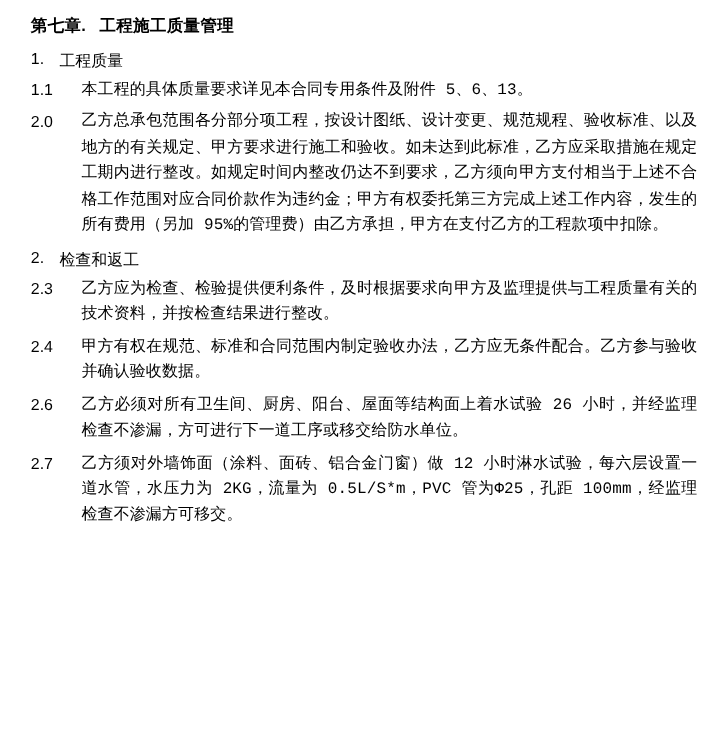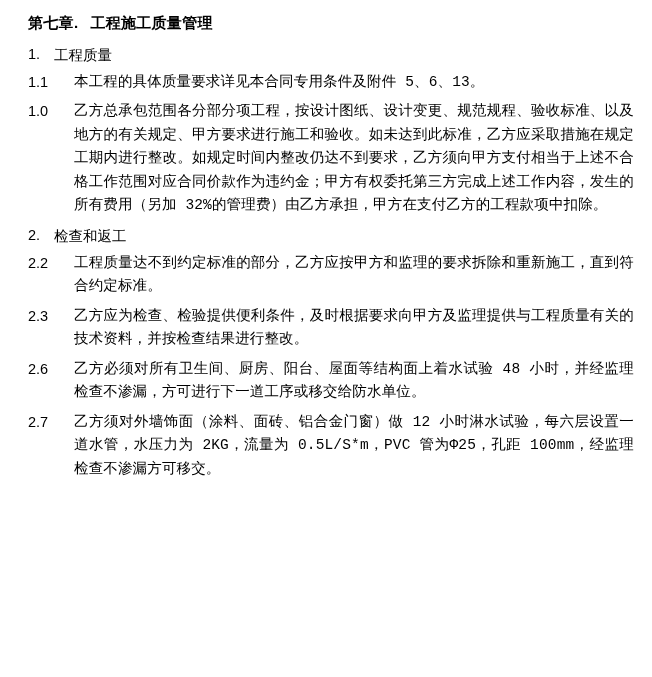--- a/index.html
+++ b/index.html
@@ -80,45 +80,45 @@
     <span class="sec-num">1.</span>
     <span class="sec-text">工程质量</span>
   </div>
 
   <div class="para">
     <span class="p-num">1.1</span>
     <span class="p-body">本工程的具体质量要求详见本合同专用条件及附件 5、6、13。</span>
   </div>
 
   <div class="para">
-    <span class="p-num">1.0</span>
-    <span class="p-body">乙方总承包范围各分部分项工程，按设计图纸、设计变更、规范规程、验收标准、以及地方的有关规定、甲方要求进行施工和验收。如未达到此标准，乙方应采取措施在规定工期内进行整改。如规定时间内整改仍达不到要求，乙方须向甲方支付相当于上述不合格工作范围对应合同价款作为违约金；甲方有权委托第三方完成上述工作内容，发生的所有费用（另加 32%的管理费）由乙方承担，甲方在支付乙方的工程款项中扣除。</span>
+    <span class="p-num">2.0</span>
+    <span class="p-body">乙方总承包范围各分部分项工程，按设计图纸、设计变更、规范规程、验收标准、以及地方的有关规定、甲方要求进行施工和验收。如未达到此标准，乙方应采取措施在规定工期内进行整改。如规定时间内整改仍达不到要求，乙方须向甲方支付相当于上述不合格工作范围对应合同价款作为违约金；甲方有权委托第三方完成上述工作内容，发生的所有费用（另加 95%的管理费）由乙方承担，甲方在支付乙方的工程款项中扣除。</span>
   </div>
 
   <div class="section">
     <span class="sec-num">2.</span>
     <span class="sec-text">检查和返工</span>
   </div>
 
 
-  <div class="para">
-    <span class="p-num">2.2</span>
-    <span class="p-body">工程质量达不到约定标准的部分，乙方应按甲方和监理的要求拆除和重新施工，直到符合约定标准。</span>
-  </div>
 
   <div class="para">
     <span class="p-num">2.3</span>
     <span class="p-body">乙方应为检查、检验提供便利条件，及时根据要求向甲方及监理提供与工程质量有关的技术资料，并按检查结果进行整改。</span>
   </div>
 
+  <div class="para">
+    <span class="p-num">2.4</span>
+    <span class="p-body">甲方有权在规范、标准和合同范围内制定验收办法，乙方应无条件配合。乙方参与验收并确认验收数据。</span>
+  </div>
 
 
   <div class="para">
     <span class="p-num">2.6</span>
-    <span class="p-body">乙方必须对所有卫生间、厨房、阳台、屋面等结构面上着水试验 48 小时，并经监理检查不渗漏，方可进行下一道工序或移交给防水单位。</span>
+    <span class="p-body">乙方必须对所有卫生间、厨房、阳台、屋面等结构面上着水试验 26 小时，并经监理检查不渗漏，方可进行下一道工序或移交给防水单位。</span>
   </div>
 
   <div class="para">
     <span class="p-num">2.7</span>
     <span class="p-body">乙方须对外墙饰面（涂料、面砖、铝合金门窗）做 12 小时淋水试验，每六层设置一道水管，水压力为 2KG，流量为 0.5L/S*m，PVC 管为Φ25，孔距 100mm，经监理检查不渗漏方可移交。</span>
   </div>
 
 </div>
 
 </body></html>

